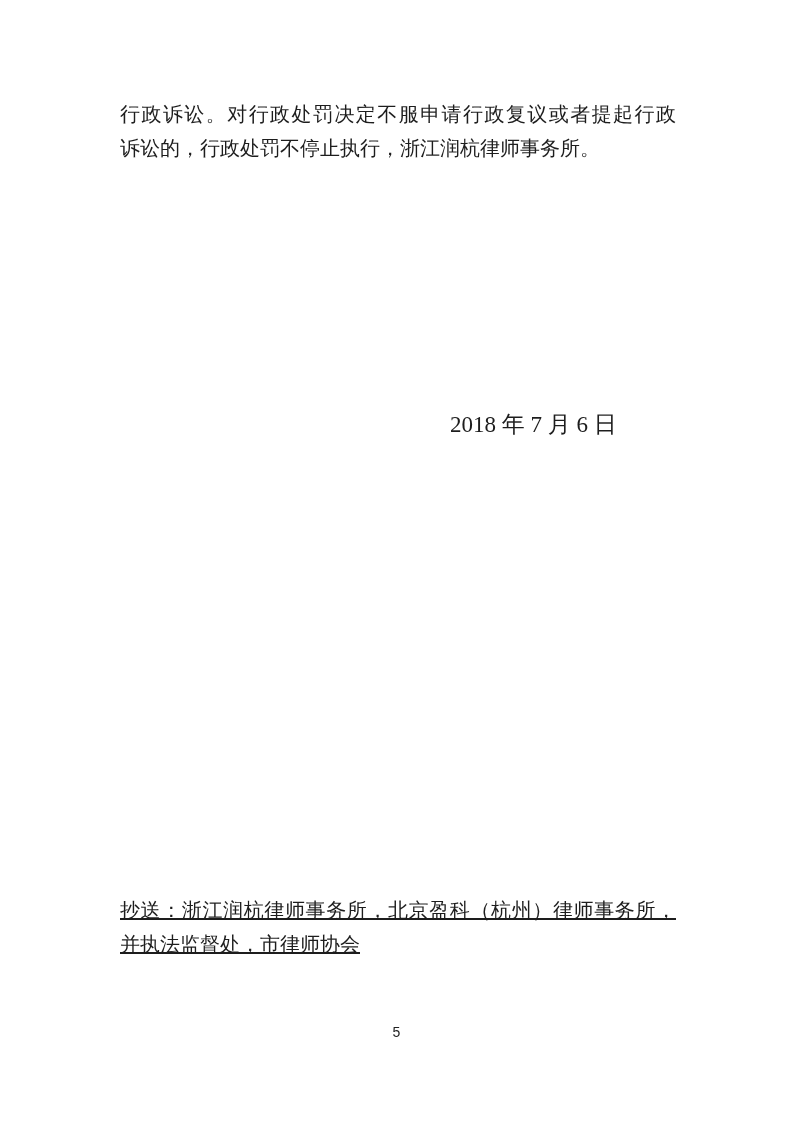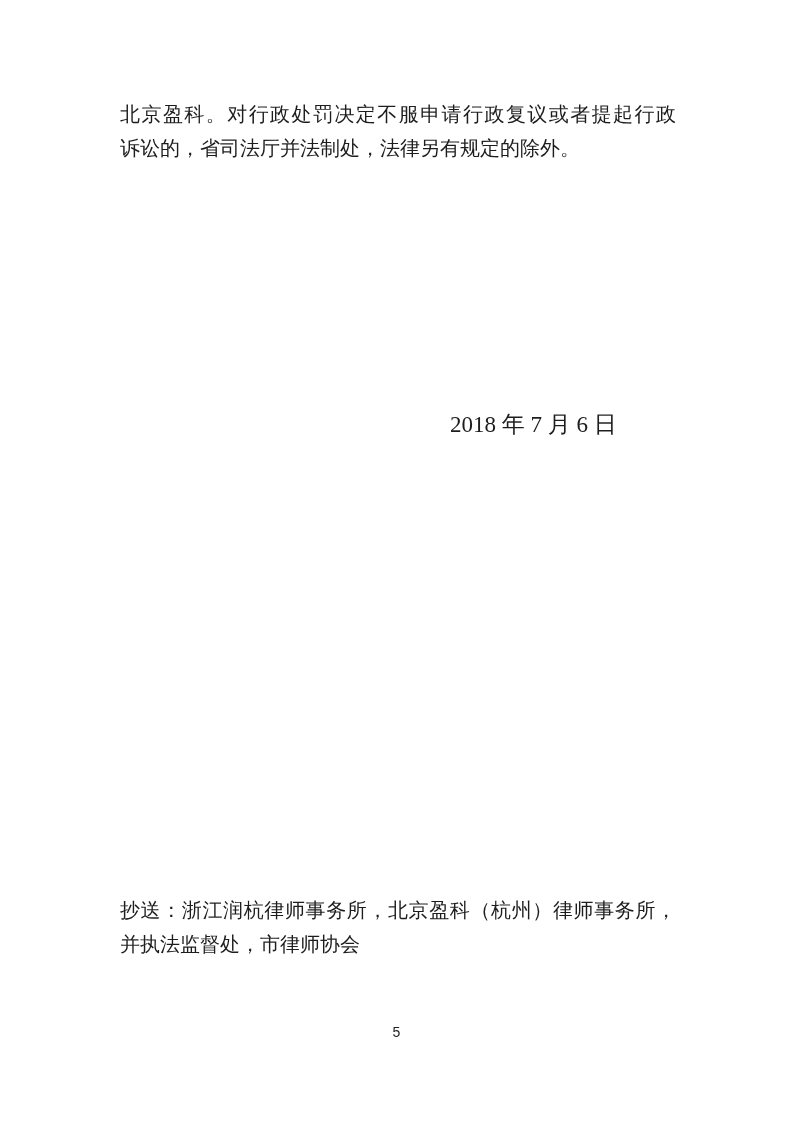--- a/index.html
+++ b/index.html
@@ -39,42 +39,43 @@
     top: 411px;
     font-size: 23px;
     line-height: 28px;
     white-space: nowrap;
   }
   .cc-block {
     position: absolute;
     left: 120px;
     top: 893px;
     width: 556px;
+    text-decoration: underline;
   }
   .page-number {
     position: absolute;
     left: 0;
     top: 1024px;
     width: 100%;
     text-align: center;
     font-family: "Liberation Sans", "DejaVu Sans", sans-serif;
     font-size: 14px;
     line-height: 16px;
     font-weight: 400;
     color: #222222;
   }
 </style>
 </head>
 <body>
 
 <div class="page">
 
   <div class="body-paragraph">
-    <div class="textline justify-full">北京盈科。对行政处罚决定不服申请行政复议或者提起行政</div>
-    <div class="textline">诉讼的，省司法厅并法制处，法律另有规定的除外。</div>
+    <div class="textline justify-full">行政诉讼。对行政处罚决定不服申请行政复议或者提起行政</div>
+    <div class="textline">诉讼的，行政处罚不停止执行，浙江润杭律师事务所。</div>
   </div>
 
   <div class="date-line">2018 年 7 月 6 日</div>
 
   <div class="cc-block">
     <div class="textline justify-full">抄送：浙江润杭律师事务所，北京盈科（杭州）律师事务所，</div>
     <div class="textline">并执法监督处，市律师协会</div>
   </div>
 
   <div class="page-number">5</div>

